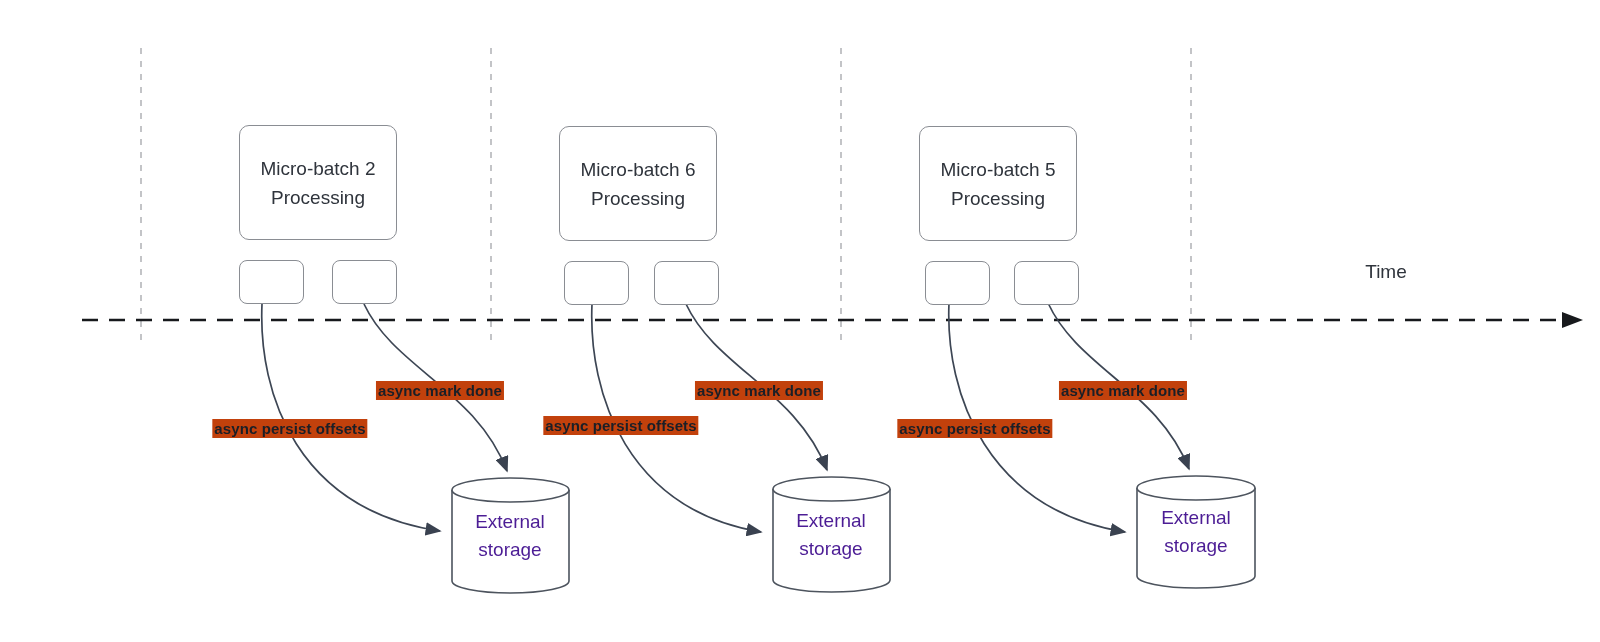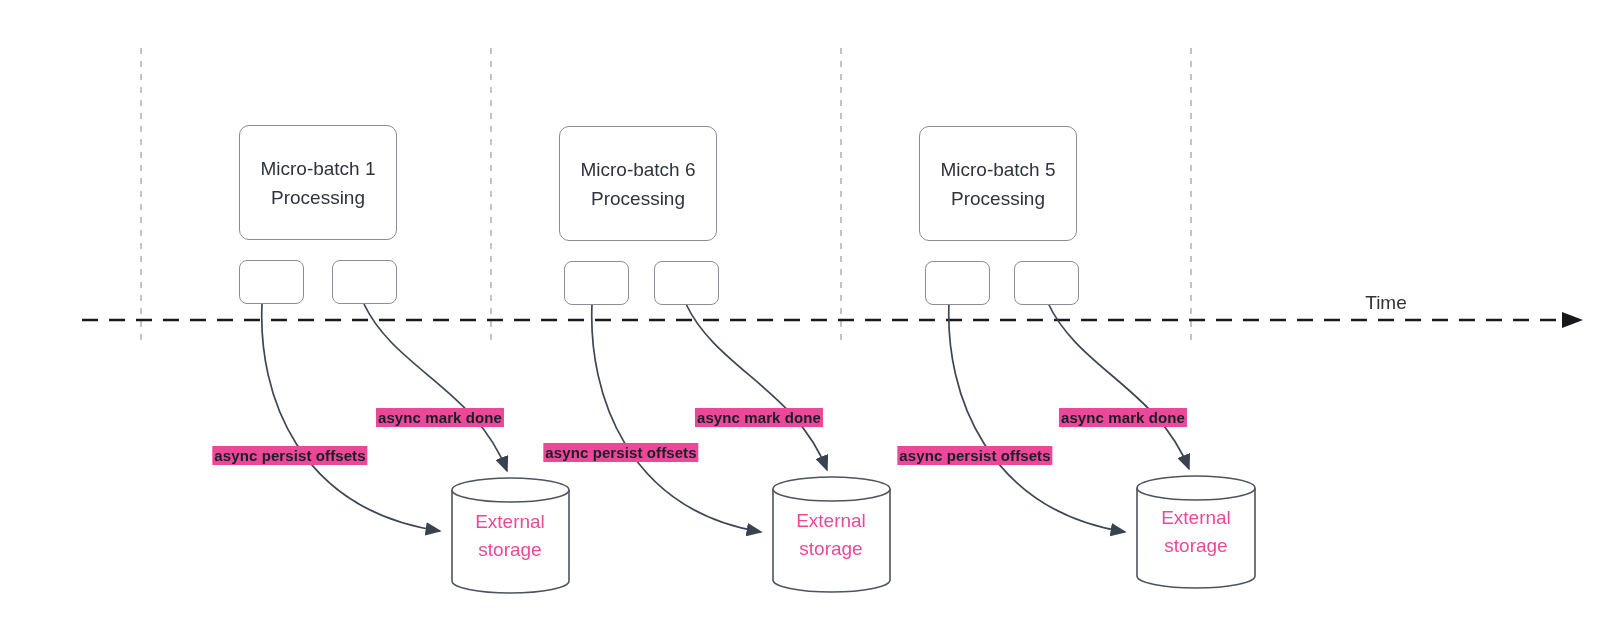--- a/index.html
+++ b/index.html
@@ -27,33 +27,32 @@
     width:63px;height:42px;
     border:1.6px solid #8a8d93;
     border-radius:8px;
     background:#ffffff;
   }
   .arrow-label{
     position:absolute;
     font-size:15px;font-weight:700;
     color:#1a1f27;
     letter-spacing:.1px;
-    background:#ec4899;
+    background:#c2410c;
     padding:1px 2px;
     white-space:nowrap;
     text-align:right;
     transform:translateX(-50%);
-    margin-top:27px;
   }
   .storage-label{
     position:absolute;
     width:120px;
     transform:translateX(-50%);
     text-align:center;
-    color:#ec4899;font-size:19px;line-height:28px;
+    color:#4c1d95;font-size:19px;line-height:28px;
   }
   .time-label{
     position:absolute;
     color:#2f343c;font-size:19px;line-height:28px;
     transform:translateX(-50%);
   }
 </style>
 </head>
 <body>
 
@@ -91,21 +90,21 @@
       <path d="M 773 489 V 580 A 58.5 12 0 0 0 890 580 V 489" fill="#ffffff" stroke="#4d545e" stroke-width="1.6"></path>
       <ellipse cx="831.5" cy="489" rx="58.5" ry="12" fill="#ffffff" stroke="#4d545e" stroke-width="1.6"></ellipse>
     </g>
     <g>
       <path d="M 1137 488 V 576 A 59 12 0 0 0 1255 576 V 488" fill="#ffffff" stroke="#4d545e" stroke-width="1.6"></path>
       <ellipse cx="1196" cy="488" rx="59" ry="12" fill="#ffffff" stroke="#4d545e" stroke-width="1.6"></ellipse>
     </g>
   </svg>
 
   <div class="batch-box" style="left:239px;top:125px;">
-    <div>Micro-batch 1</div>
+    <div>Micro-batch 2</div>
     <div>Processing</div>
   </div>
   <div class="batch-box" style="left:559px;top:126px;">
     <div>Micro-batch 6</div>
     <div>Processing</div>
   </div>
   <div class="batch-box" style="left:919px;top:126px;">
     <div>Micro-batch 5</div>
     <div>Processing</div>
   </div>
@@ -121,15 +120,15 @@
   <div class="arrow-label" style="left:290px;top:419px;">async persist offsets</div>
   <div class="arrow-label" style="left:759px;top:381px;">async mark done</div>
   <div class="arrow-label" style="left:621px;top:416px;">async persist offsets</div>
   <div class="arrow-label" style="left:1123px;top:381px;">async mark done</div>
   <div class="arrow-label" style="left:975px;top:419px;">async persist offsets</div>
 
   <div class="storage-label" style="left:510px;top:508px;">External storage</div>
   <div class="storage-label" style="left:831px;top:507px;">External storage</div>
   <div class="storage-label" style="left:1196px;top:504px;">External storage</div>
 
-  <div class="time-label" style="left:1386px;top:258px;margin-top:31px;">Time</div>
+  <div class="time-label" style="left:1386px;top:258px;">Time</div>
 
 </div>
 
 </body></html>

